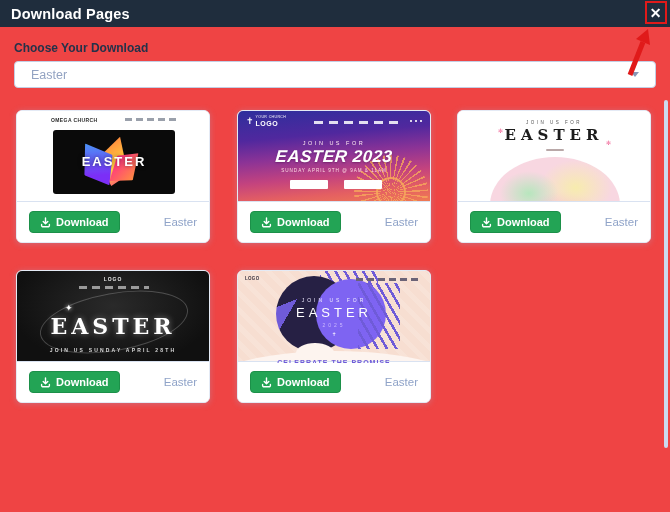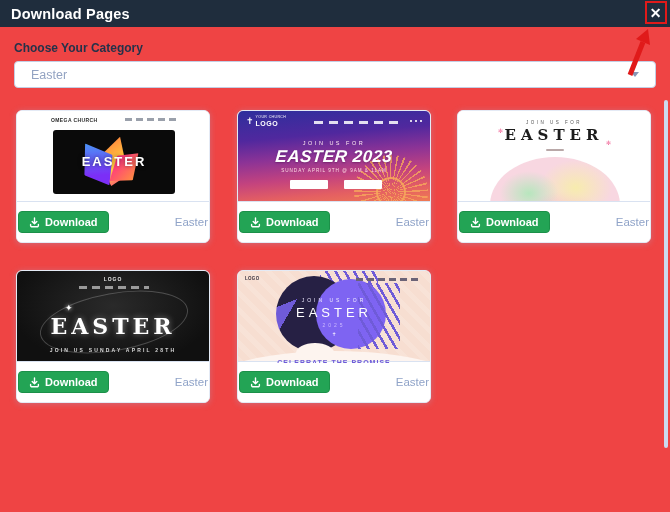--- a/index.html
+++ b/index.html
@@ -43,21 +43,21 @@
   
   .card {
     position:absolute; width:194px; height:133px; background:#fff;
     border:1px solid #e4eaf5; border-radius:6px;
     box-shadow:0 1px 6px rgba(160,175,210,.38); overflow:hidden;
   }
   .thumb { position:absolute; top:0; left:0; right:0; height:92px; overflow:hidden; background:#fff; }
   .cardfoot {
     position:absolute; left:0; right:0; bottom:0; height:41px;
     border-top:1px solid #d9e2f1; background:#fff;
-    display:flex; align-items:center; justify-content:space-between; padding:0 1px;
+    display:flex; align-items:center; justify-content:space-between; padding:0 12px;
   }
   .dl-btn {
     display:inline-flex; align-items:center; gap:5px; height:22px; padding:0 10px;
     background:#23a455; border:1px solid #1c9049; border-radius:4px;
     color:#fff; font-size:11px; font-weight:bold; cursor:pointer;
   }
   .cat-tag { font-size:11.5px; color:#8fa3c8; }
 
   
   .bar { position:absolute; height:3px; border-radius:1px; }
@@ -145,21 +145,21 @@
   </div>
   <div class="close-btn">
     <span>✕</span>
   </div>
   <div class="anno-box"></div>
   <svg class="anno-arrow" viewBox="0 0 38 54">
     <line x1="9" y1="50" x2="22" y2="17" stroke="#e01a1a" stroke-width="5"></line>
     <polygon points="27,4 29,20 15,14" fill="#e01a1a"></polygon>
   </svg>
 
-  <div class="cat-label">Choose Your Category</div>
+  <div class="cat-label">Choose Your Download</div>
   <div class="select">
     <span class="select-value">Easter</span>
     <span class="select-caret"></span>
   </div>
 
   <div class="card" style="left:16px;top:110px;">
     <div class="thumb">
       <div class="t1-logo">OMEGA CHURCH</div>
       <div class="dashes t1-nav"></div>
       <div class="t1-black">

